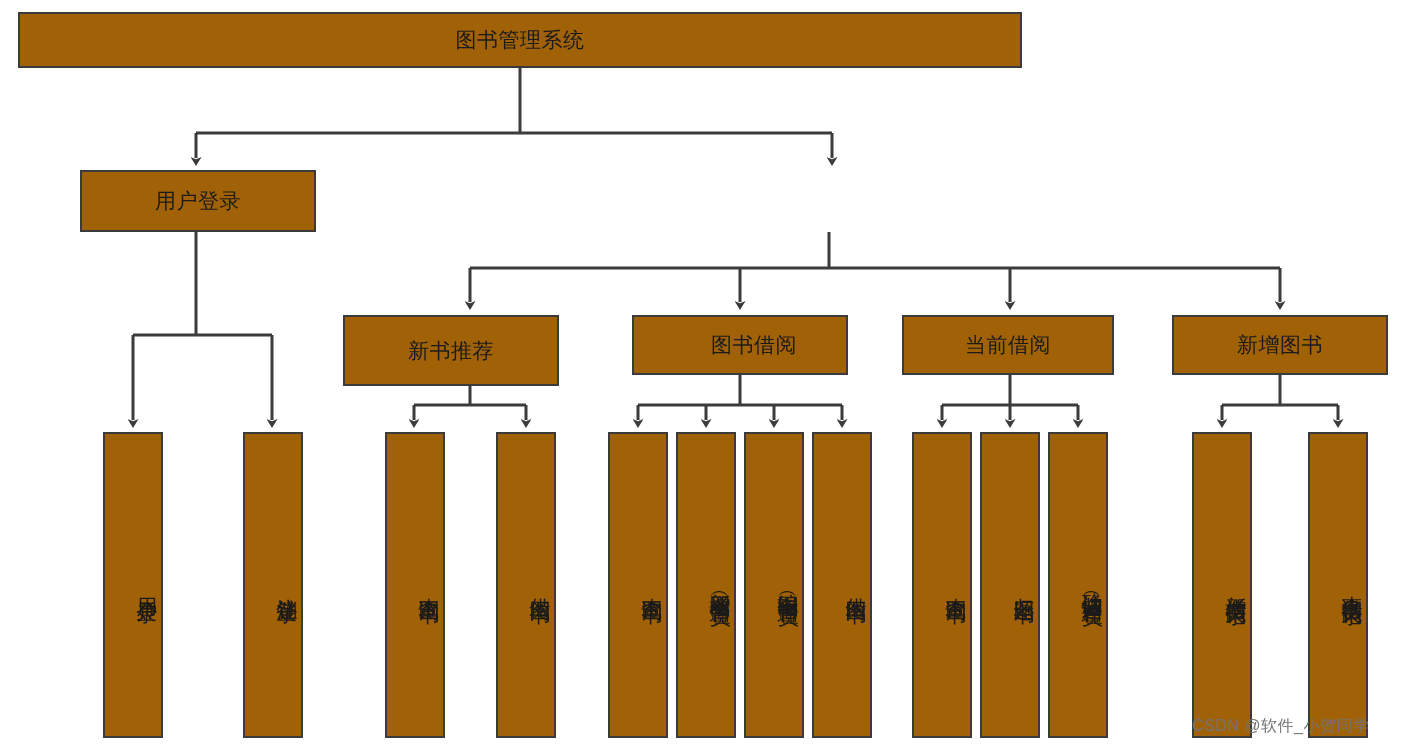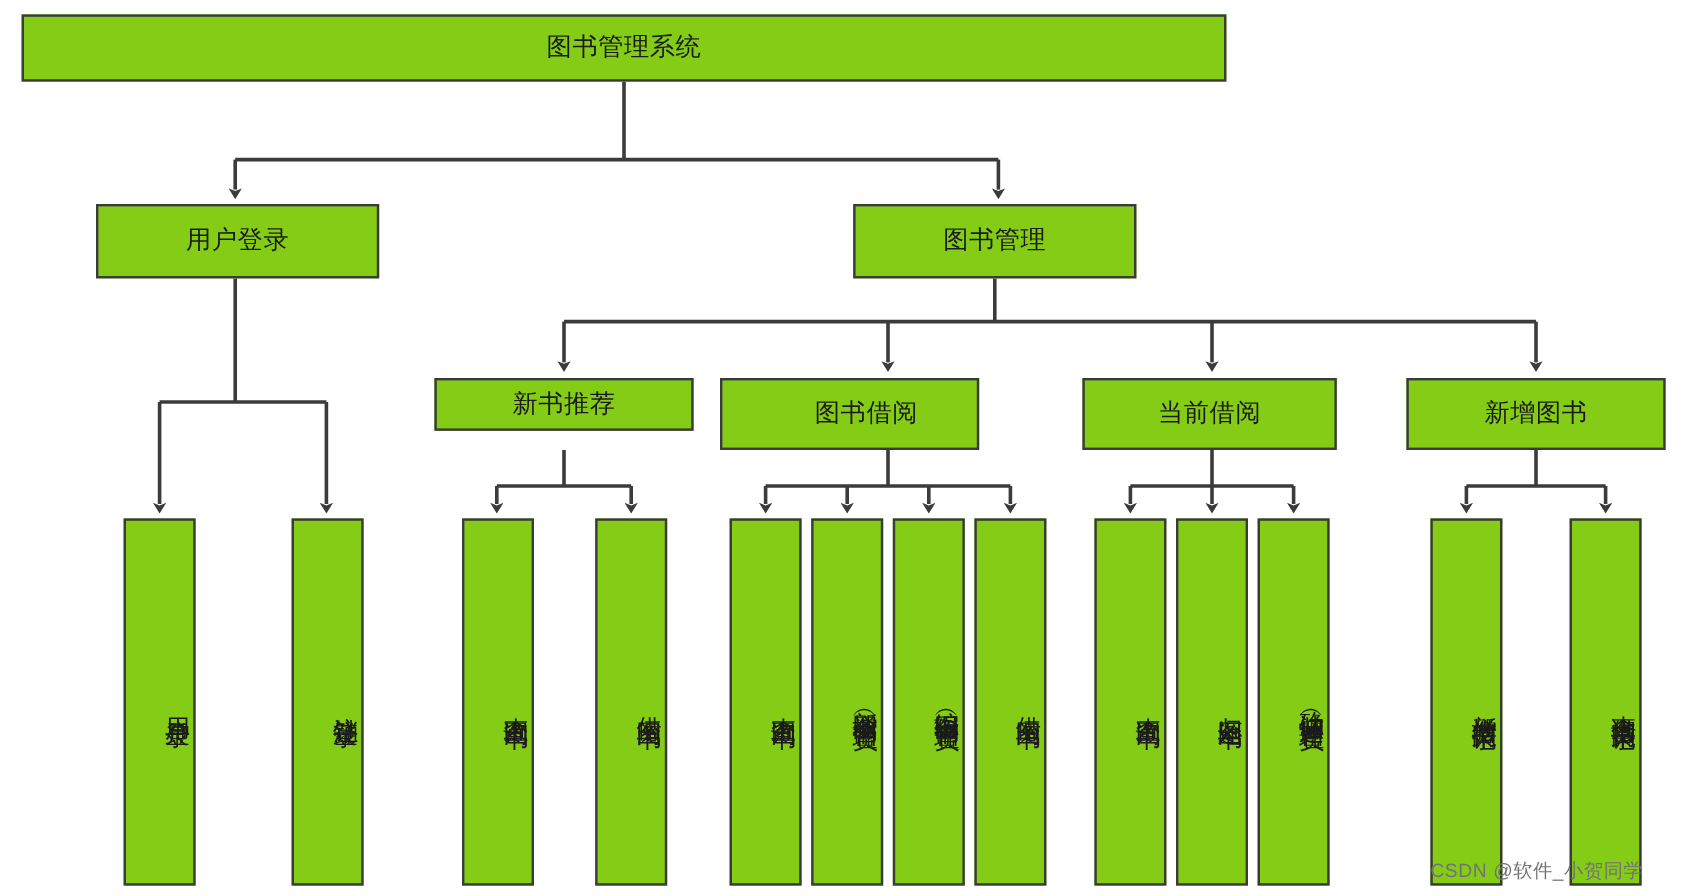--- a/index.html
+++ b/index.html
@@ -23,21 +23,21 @@
     left: 0;
     top: 0;
     width: 1405px;
     height: 747px;
     pointer-events: none;
   }
   .node {
     position: absolute;
     box-sizing: border-box;
     border: 2px solid #3b3b3b;
-    background: #84cc16;
+    background: #a16207;
     color: #1b1b1b;
     display: flex;
     align-items: center;
     justify-content: center;
     text-align: center;
   }
   .node-h {
     font-size: 21px;
     line-height: 1.2;
     letter-spacing: 0.5px;
@@ -117,24 +117,23 @@
       <path d="M1280,375 L1280,405"></path>
       <path d="M1222,405 L1338,405"></path>
       <path d="M1222,405 L1222,420" marker-end="url(#arrow)"></path>
       <path d="M1338,405 L1338,420" marker-end="url(#arrow)"></path>
     </g>
   </svg>
 
   <div class="node node-h" style="left:18px; top:12px; width:1004px; height:56px;">图书管理系统</div>
 
   <div class="node node-h" style="left:80px; top:170px; width:236px; height:62px;">用户登录</div>
-  <div class="node node-h" style="left:711px; top:170px; width:236px; height:62px;">图书管理</div>
 
-  <div class="node node-h" style="left:362px; top:315px; width:216px; height:44px;">新书推荐</div>
-  <div class="node node-h" style="left:600px; top:315px; width:216px; height:60px;padding-left:28px;">图书借阅</div>
+  <div class="node node-h" style="left:343px; top:315px; width:216px; height:71px;">新书推荐</div>
+  <div class="node node-h" style="left:632px; top:315px; width:216px; height:60px;padding-left:28px;">图书借阅</div>
   <div class="node node-h" style="left:902px; top:315px; width:212px; height:60px;">当前借阅</div>
   <div class="node node-h" style="left:1172px; top:315px; width:216px; height:60px;">新增图书</div>
 
   <div class="node node-v" style="left:103px; top:432px; width:60px; height:306px;">
     <span class="vlabel">用户登录</span>
   </div>
   <div class="node node-v" style="left:243px; top:432px; width:60px; height:306px;">
     <span class="vlabel">注销登录</span>
   </div>
 

